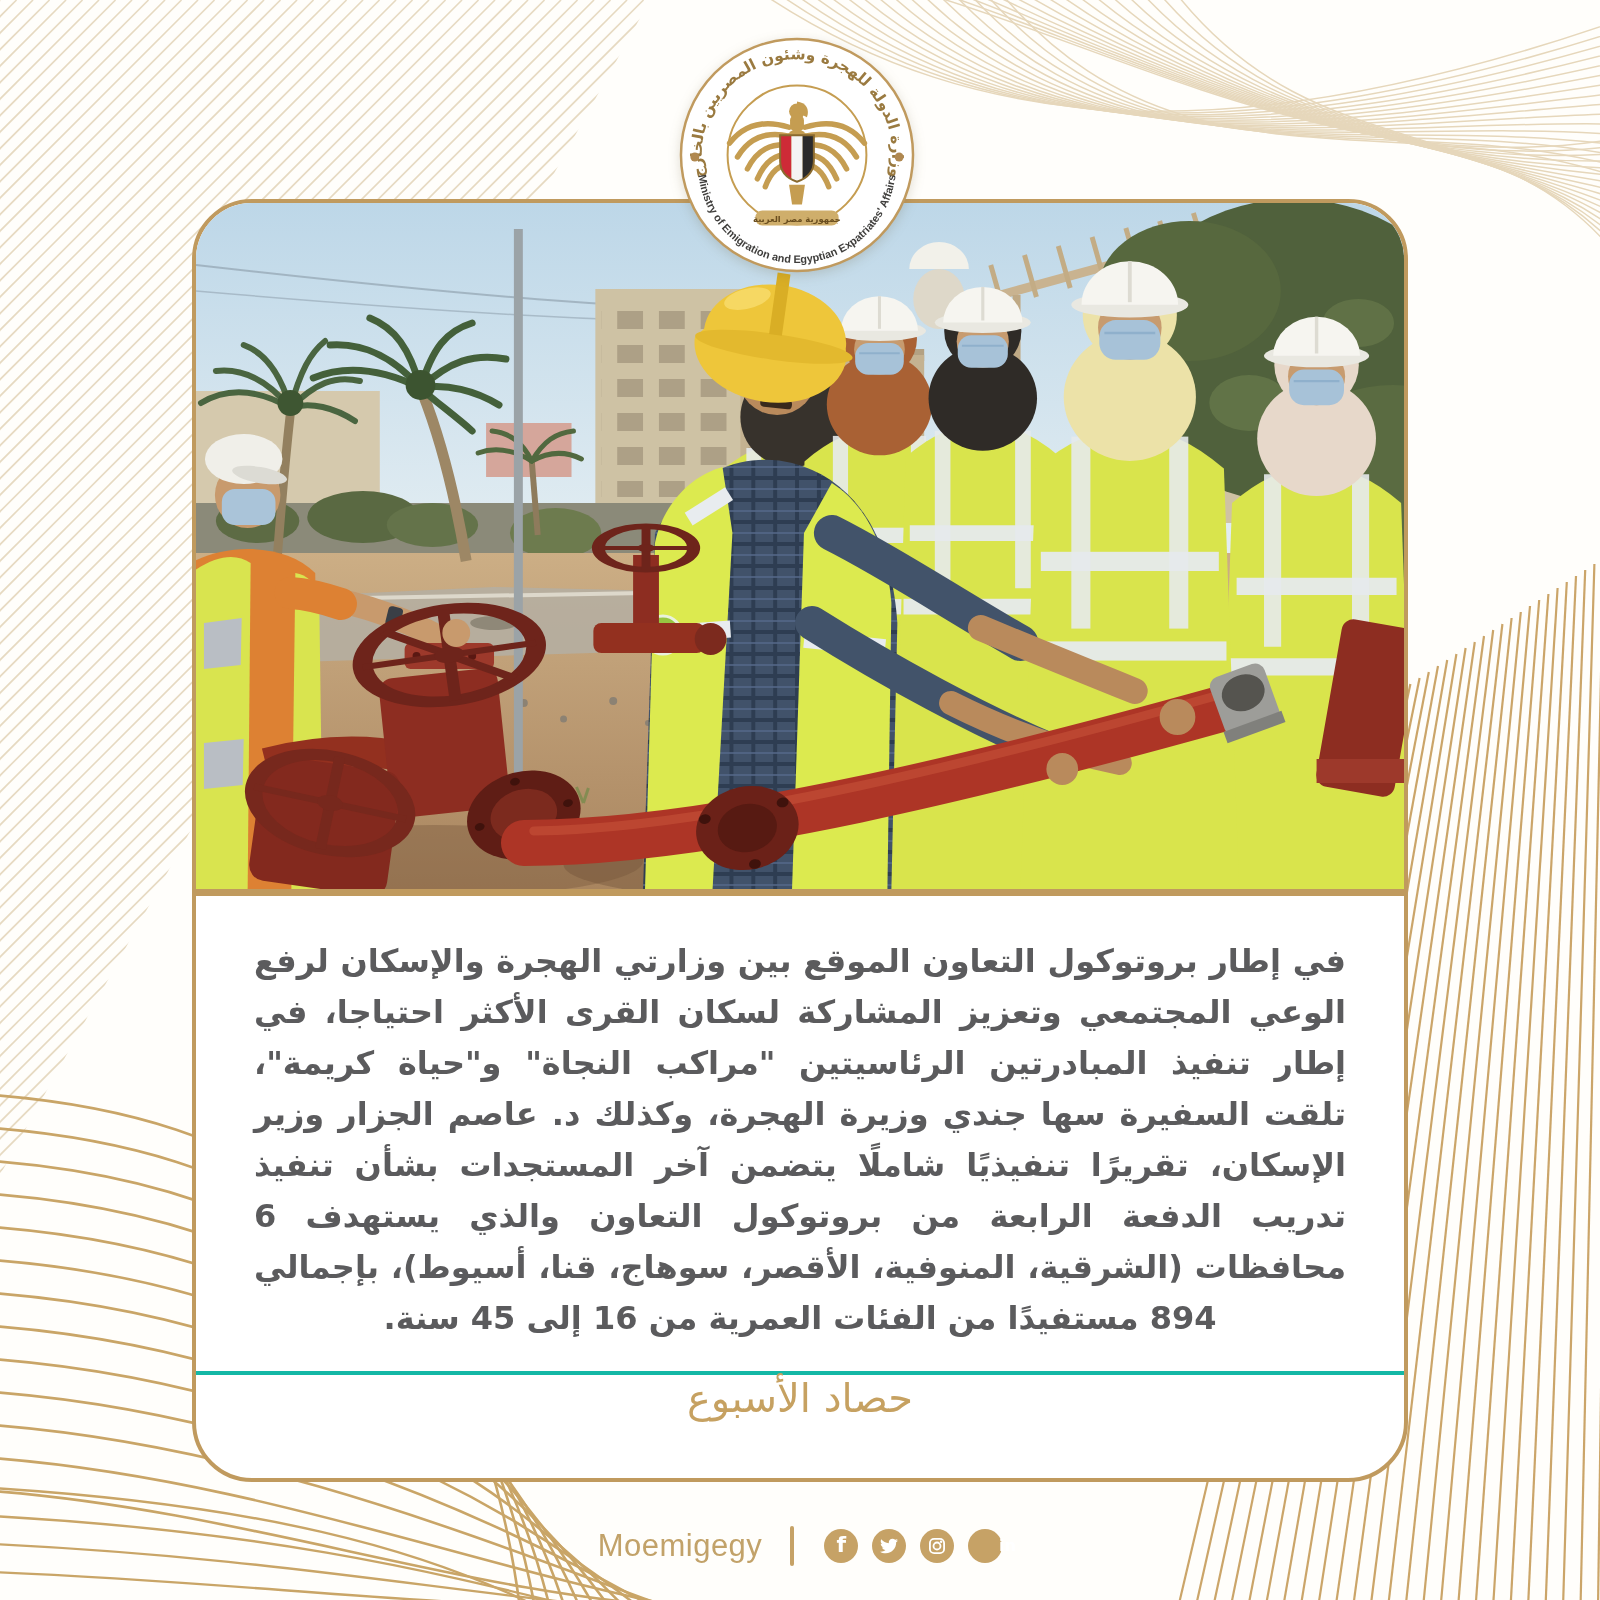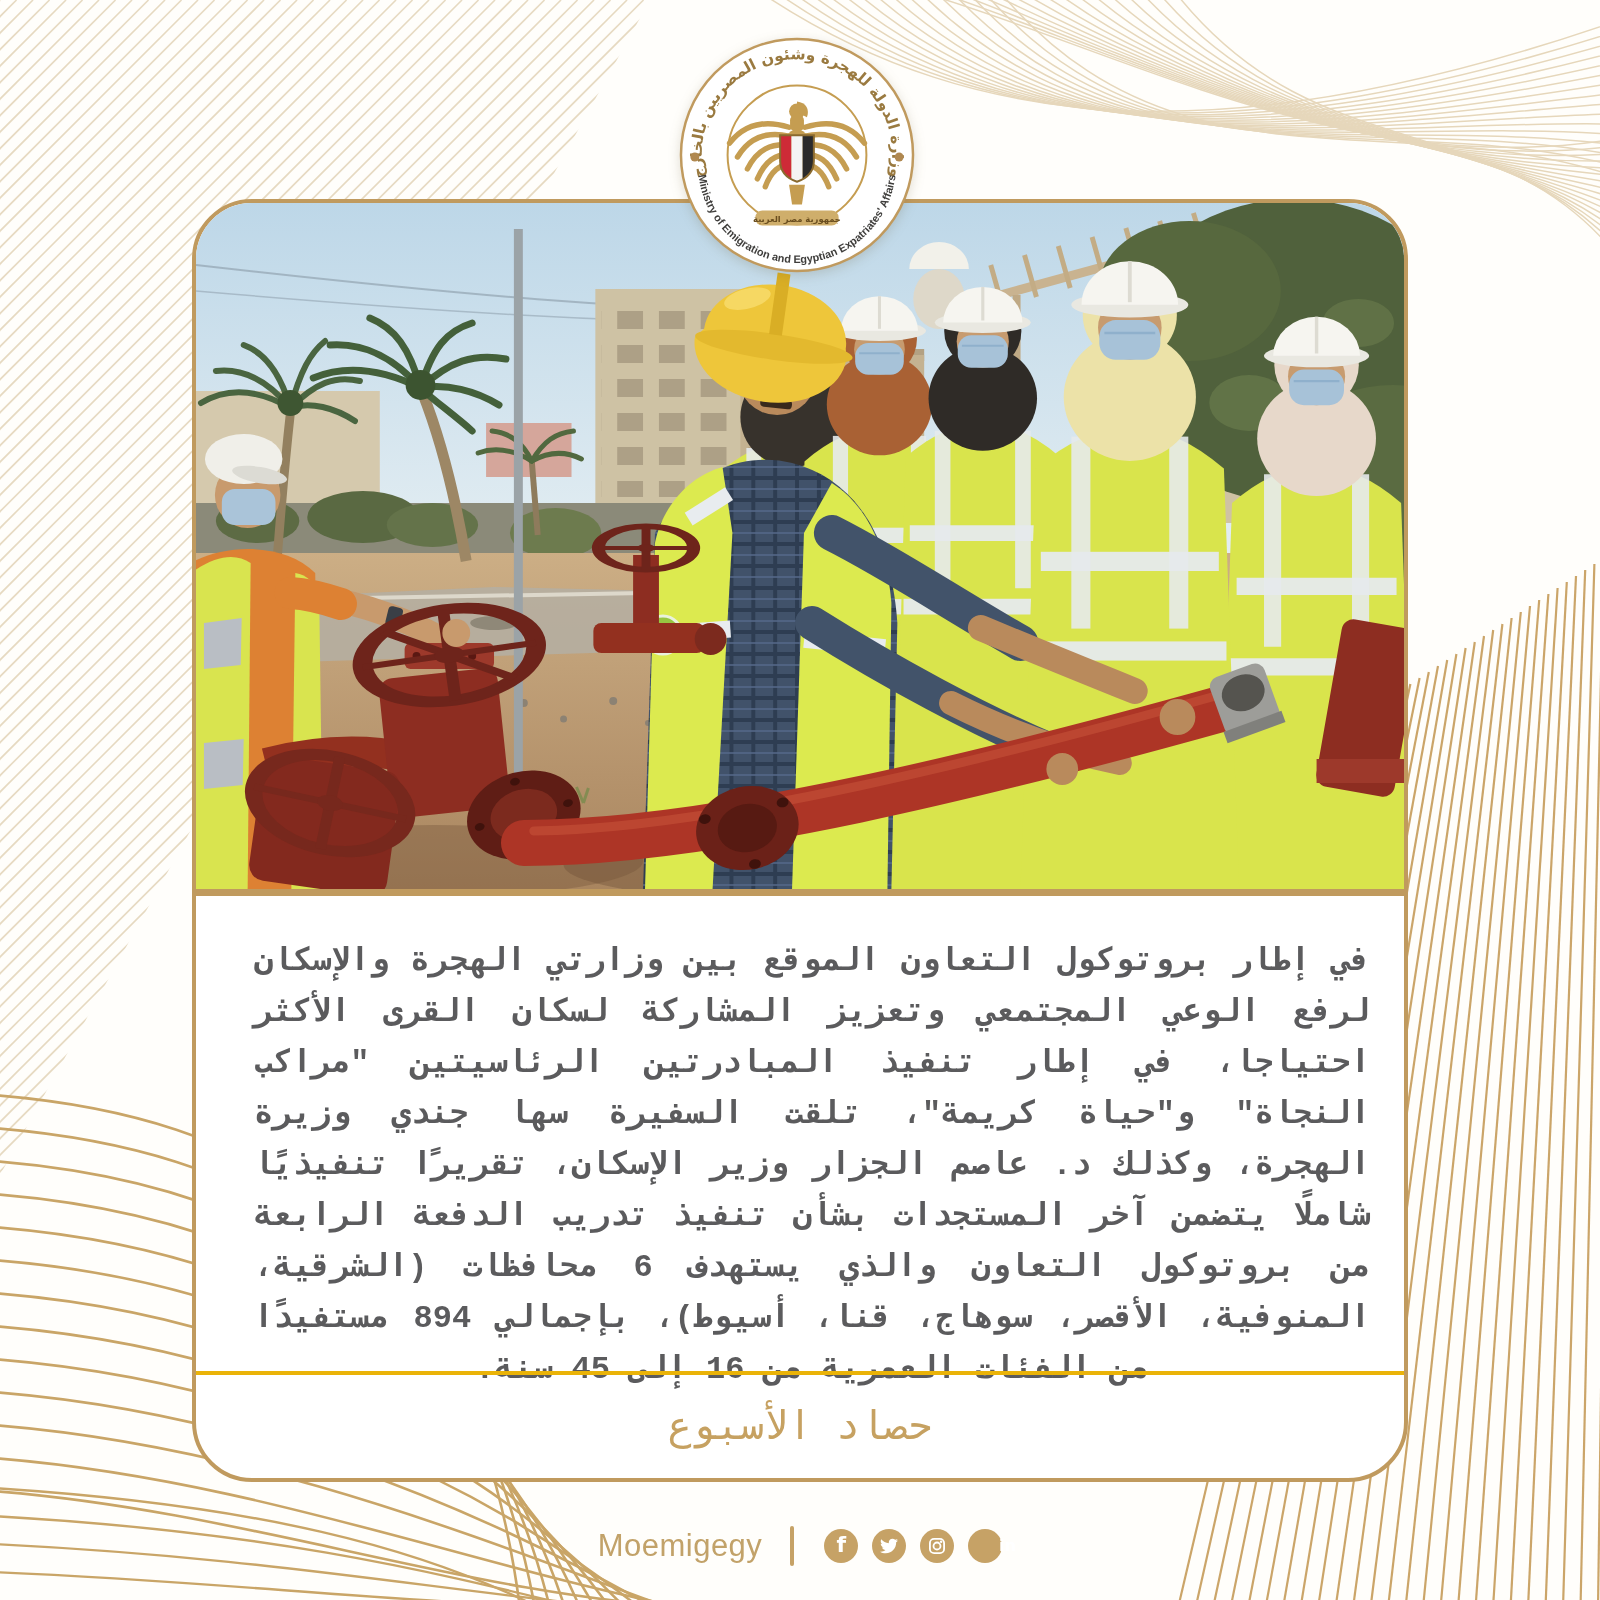--- a/index.html
+++ b/index.html
@@ -7,26 +7,26 @@
         font-family:"DejaVu Sans",sans-serif;}
   svg{display:block;}
   #decor{position:absolute;left:0;top:0;z-index:0;}
 
   
   .card{position:absolute;left:192px;top:199px;width:1216px;height:1283px;
         box-sizing:border-box;border:4px solid #c09a5e;border-radius:60px;
         background:#ffffff;overflow:hidden;z-index:2;}
   .photo{width:100%;height:686px;border-bottom:7px solid #c09a5e;position:relative;background:#cfe0ea;}
   .photo svg{width:100%;height:100%;}
-  .article{height:477px;padding:40px 34px 0 58px;box-sizing:border-box;font-family:Liberation Mono, monospace;}
+  .article{height:477px;padding:40px 58px 0 58px;box-sizing:border-box;}
   .paragraph{direction:rtl;unicode-bidi:embed;text-align:justify;text-align-last:center;
              -moz-text-align-last:center;font-weight:700;font-size:32px;line-height:51px;
              color:#5b5b5d;letter-spacing:0;}
   .card-footer{position:absolute;left:0;bottom:0;width:100%;height:103px;
-               border-top:4px solid #eab308;display:flex;align-items:center;justify-content:center;font-family:Liberation Mono, monospace;}
+               border-top:4px solid #14b8a6;display:flex;align-items:flex-start;justify-content:center;}
   .footer-label{color:#c6a161;font-size:40px;font-weight:400;direction:rtl;}
 
   
   .logo{position:absolute;left:678px;top:36px;width:238px;height:238px;z-index:4;
         filter:drop-shadow(0 3px 6px rgba(90,70,30,.18));}
 
   
   .social-bar{position:absolute;left:0;top:1526px;width:100%;display:flex;
               align-items:center;justify-content:center;z-index:3;}
   .handle{color:#c2a269;font-size:31px;font-family:"Liberation Sans",sans-serif;

